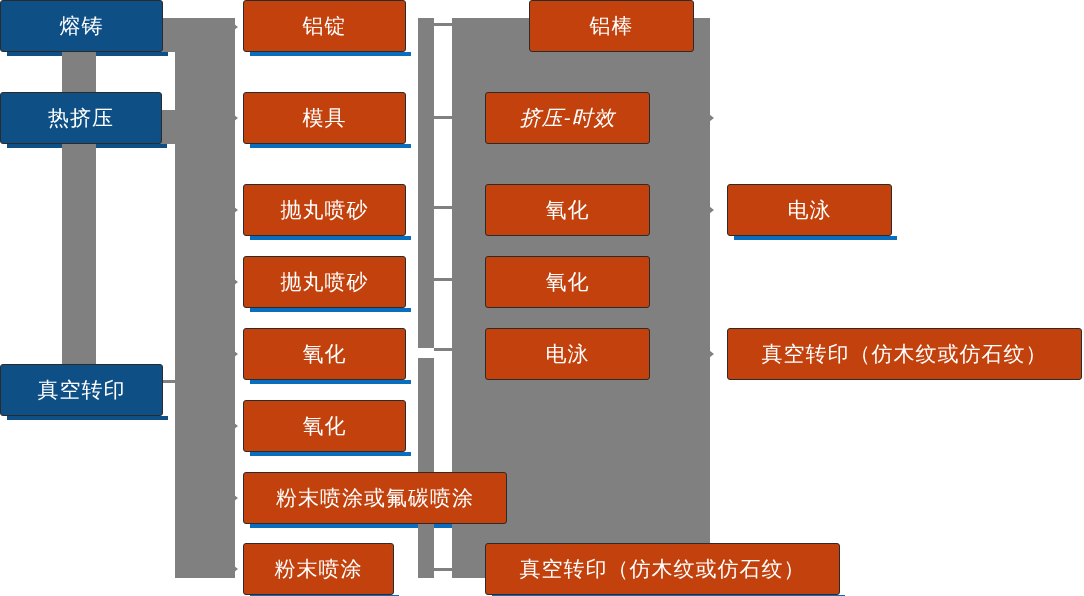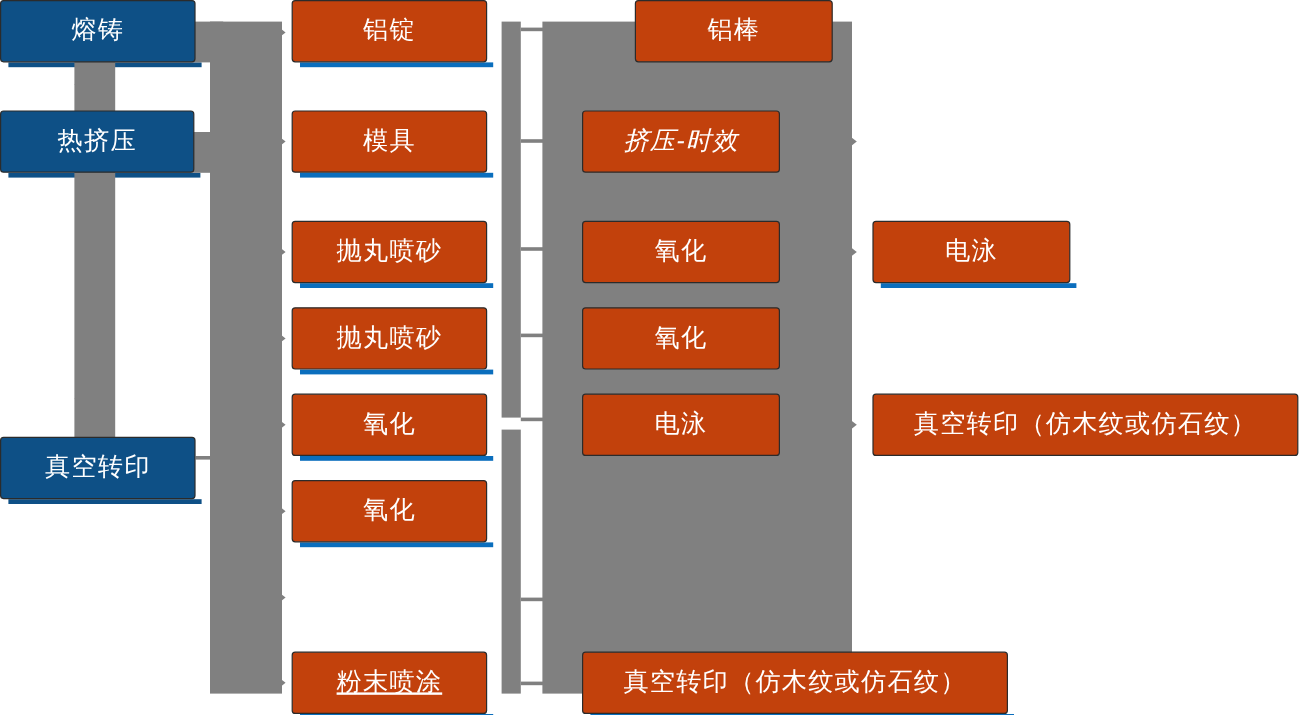--- a/index.html
+++ b/index.html
@@ -123,21 +123,24 @@
   </div>
   <div class="node mid" style="left:243px;top:256px;width:163px;height:52px;">
     <span>抛丸喷砂</span>
   </div>
   <div class="node mid" style="left:243px;top:328px;width:163px;height:52px;">
     <span>氧化</span>
   </div>
   <div class="node mid" style="left:243px;top:400px;width:163px;height:52px;">
     <span>氧化</span>
   </div>
-  <div class="node mid" style="left:243px;top:543px;width:163px;height:52px;text-decoration:underline;">
+  <div class="node mid" style="left:243px;top:472px;width:264px;height:52px;">
+    <span>粉末喷涂或氟碳喷涂</span>
+  </div>
+  <div class="node mid" style="left:243px;top:543px;width:151px;height:52px;">
     <span>粉末喷涂</span>
   </div>
 
   <div class="node mid" style="left:485px;top:0px;width:165px;height:52px;margin-left:44px;">
     <span>铝棒</span>
   </div>
   <div class="node mid" style="left:485px;top:92px;width:165px;height:52px;font-style:italic;">
     <span>挤压-时效</span>
   </div>
   <div class="node mid" style="left:485px;top:184px;width:165px;height:52px;">

